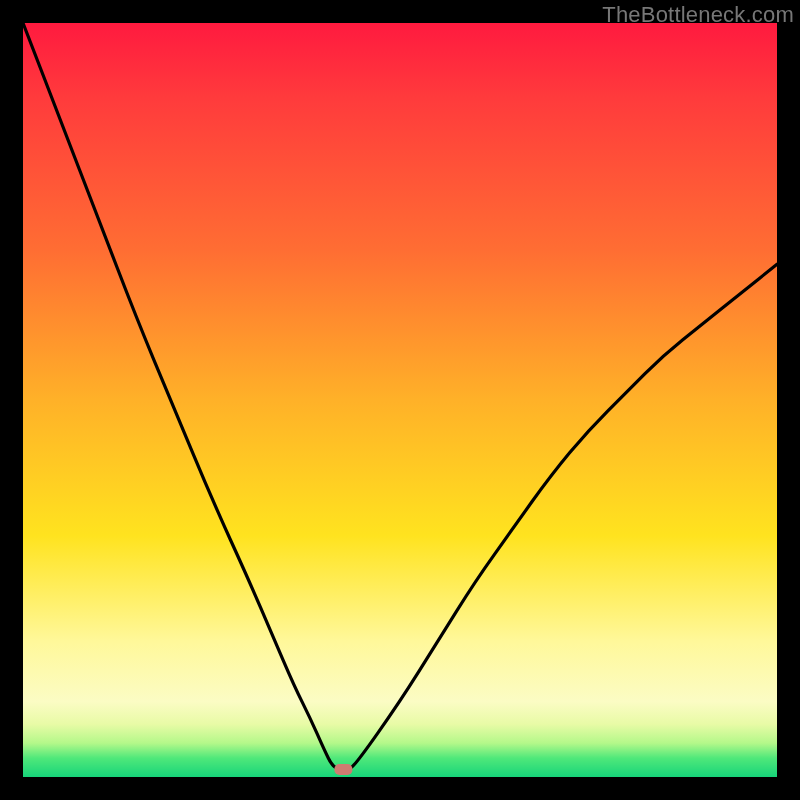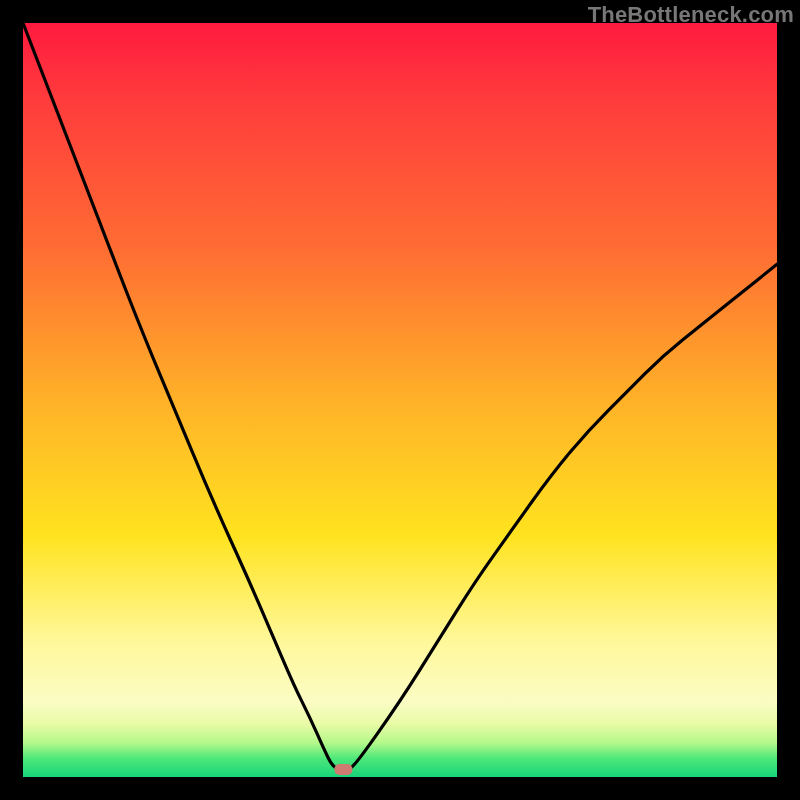--- a/index.html
+++ b/index.html
@@ -39,21 +39,21 @@
       #17d47a 100%
     );
   }
   .watermark {
     position: absolute;
     top: 2px;
     right: 6px;
     color: #777;
     font-size: 22px;
     letter-spacing: 0.2px;
-    font-weight: 700;
+    font-weight: 400;
     user-select: none;
   }
   svg.curve {
     position: absolute;
     left: 0;
     top: 0;
     width: 754px;
     height: 754px;
     overflow: visible;
   }

